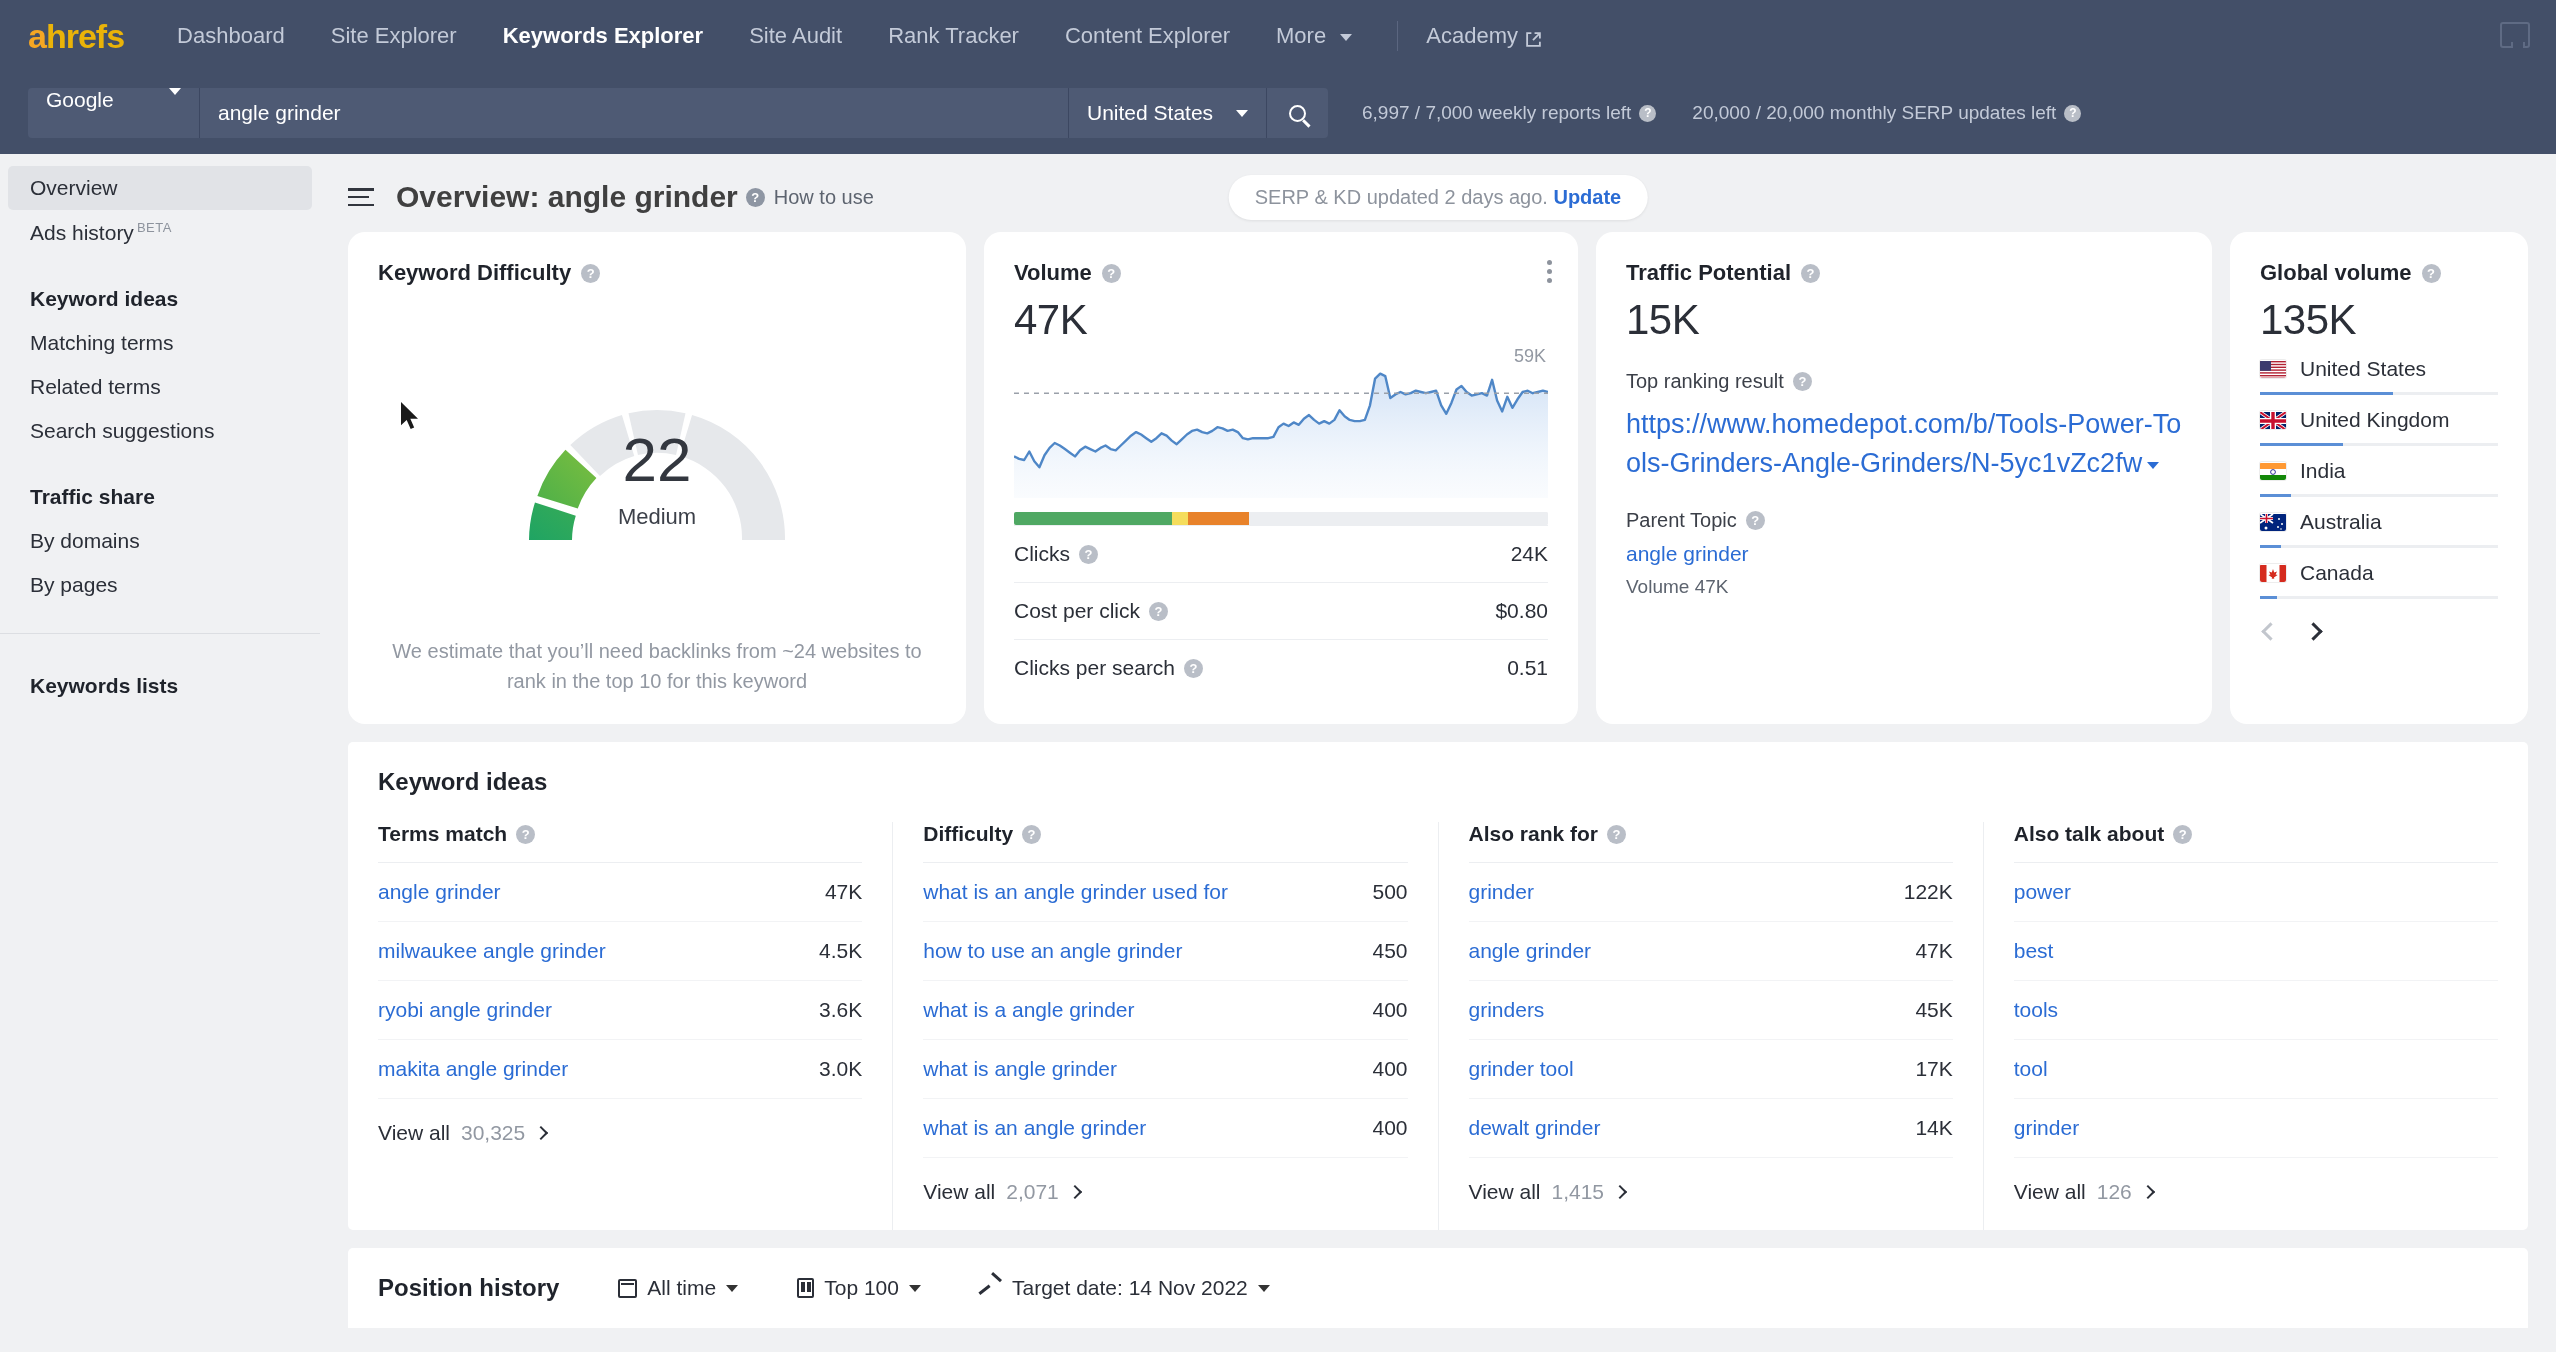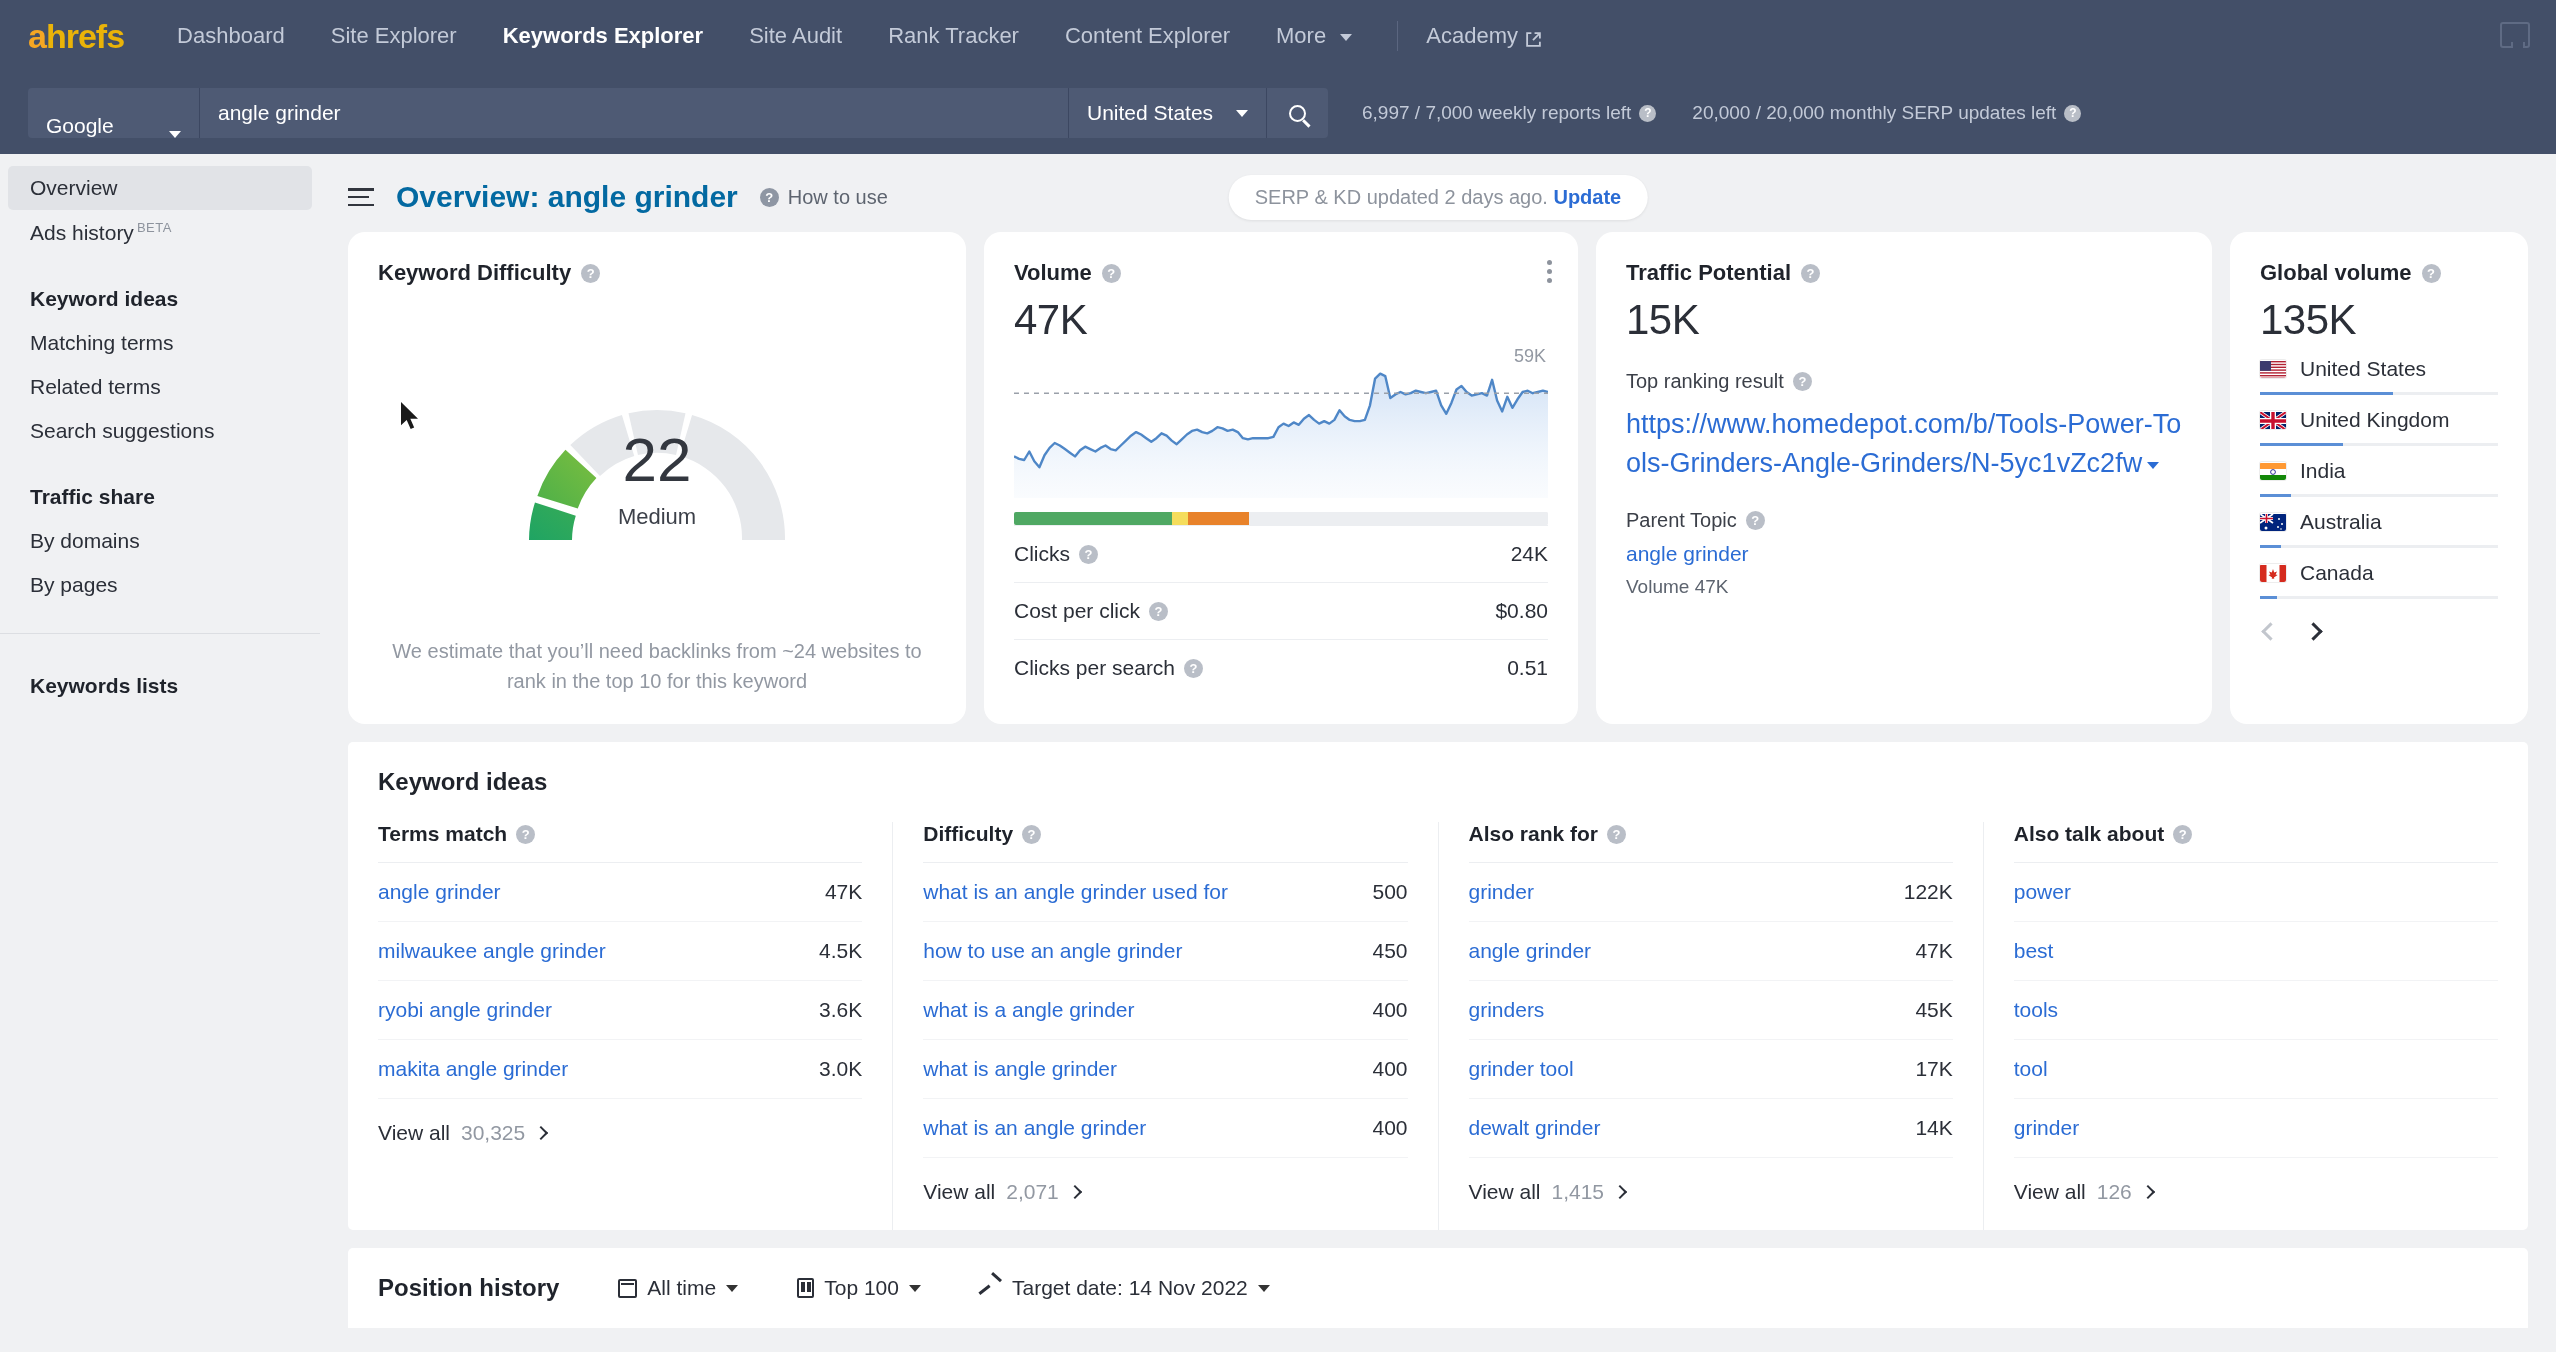--- a/index.html
+++ b/index.html
@@ -29,21 +29,21 @@
   .nav-sep { width: 1px; height: 30px; background: #5b6680; margin: 0 16px; }
   .academy { color: #c3cad8; font-size: 22px; display: flex; align-items: center; gap: 7px; cursor: pointer; }
   .browser-icon { position: absolute; right: 26px; top: 22px; width: 30px; height: 26px; border: 2px solid #5f6b84; border-radius: 3px; }
   .browser-icon:after { content:""; position:absolute; left:9px; bottom:-2px; width:10px; height:6px; background:#434f68; border-left:2px solid #5f6b84; border-right:2px solid #5f6b84; }
 
   
   .searchbar { height: 82px; background: #434f68; display: flex; align-items: center; padding: 0 28px; }
   .sbox { display: flex; align-items: stretch; height: 50px; border-radius: 4px; overflow: hidden; }
   .engine-sel {
     width: 172px; background: #4e5a74; color: #fff; font-size: 21px;
-    display: flex; align-items: flex-end; justify-content: space-between;
+    display: flex; align-items: flex-start; justify-content: space-between;
     padding: 0 18px; cursor: pointer; border-right: 1px solid #3c4761;
   }
   .kw-input {
     width: 868px; background: #4e5a74; border: none; outline: none;
     color: #ffffff; font-size: 21px; padding: 0 18px;
     font-family: "Liberation Sans", sans-serif;
   }
   .country-sel {
     width: 198px; background: #4e5a74; color: #fff; font-size: 21px;
     display: flex; align-items: center; justify-content: space-between;
@@ -79,21 +79,21 @@
   .side-head { font-size: 21px; font-weight: bold; color: #1f232b; padding: 10px 30px; margin-top: 22px; }
   .side-div { height: 1px; background: #dcdee2; margin: 26px 0 0 0; }
 
   
   .main { flex: 1; background: #f0f1f3; overflow: hidden; position: relative; }
 
   .pagehead { display: flex; align-items: center; padding: 26px 28px 18px 28px; position: relative; }
   .burger { width: 26px; height: 18px; display: flex; flex-direction: column; justify-content: space-between; cursor: pointer; margin-right: 22px; }
   .burger i { display: block; height: 2.5px; background: #32363e; }
   .burger i:nth-child(2) { width: 80%; }
-  .page-title { font-size: 30px; font-weight: bold; color: #0369a1; margin-right: 22px; }
+  .page-title { font-size: 30px; font-weight: bold; color: #404040; margin-right: 8px; }
   .howto { font-size: 20px; color: #5d646f; display: flex; align-items: center; gap: 9px; cursor: pointer; }
   .updatepill {
     position: absolute; left: 50%; transform: translateX(-50%);
     background: #ffffff; border-radius: 26px; padding: 11px 26px;
     font-size: 20px; color: #8d939d; box-shadow: 0 1px 3px rgba(0,0,0,.08);
     white-space: nowrap;
   }
   .updatepill b { color: #2b6cd4; font-weight: bold; cursor: pointer; }
 
   

